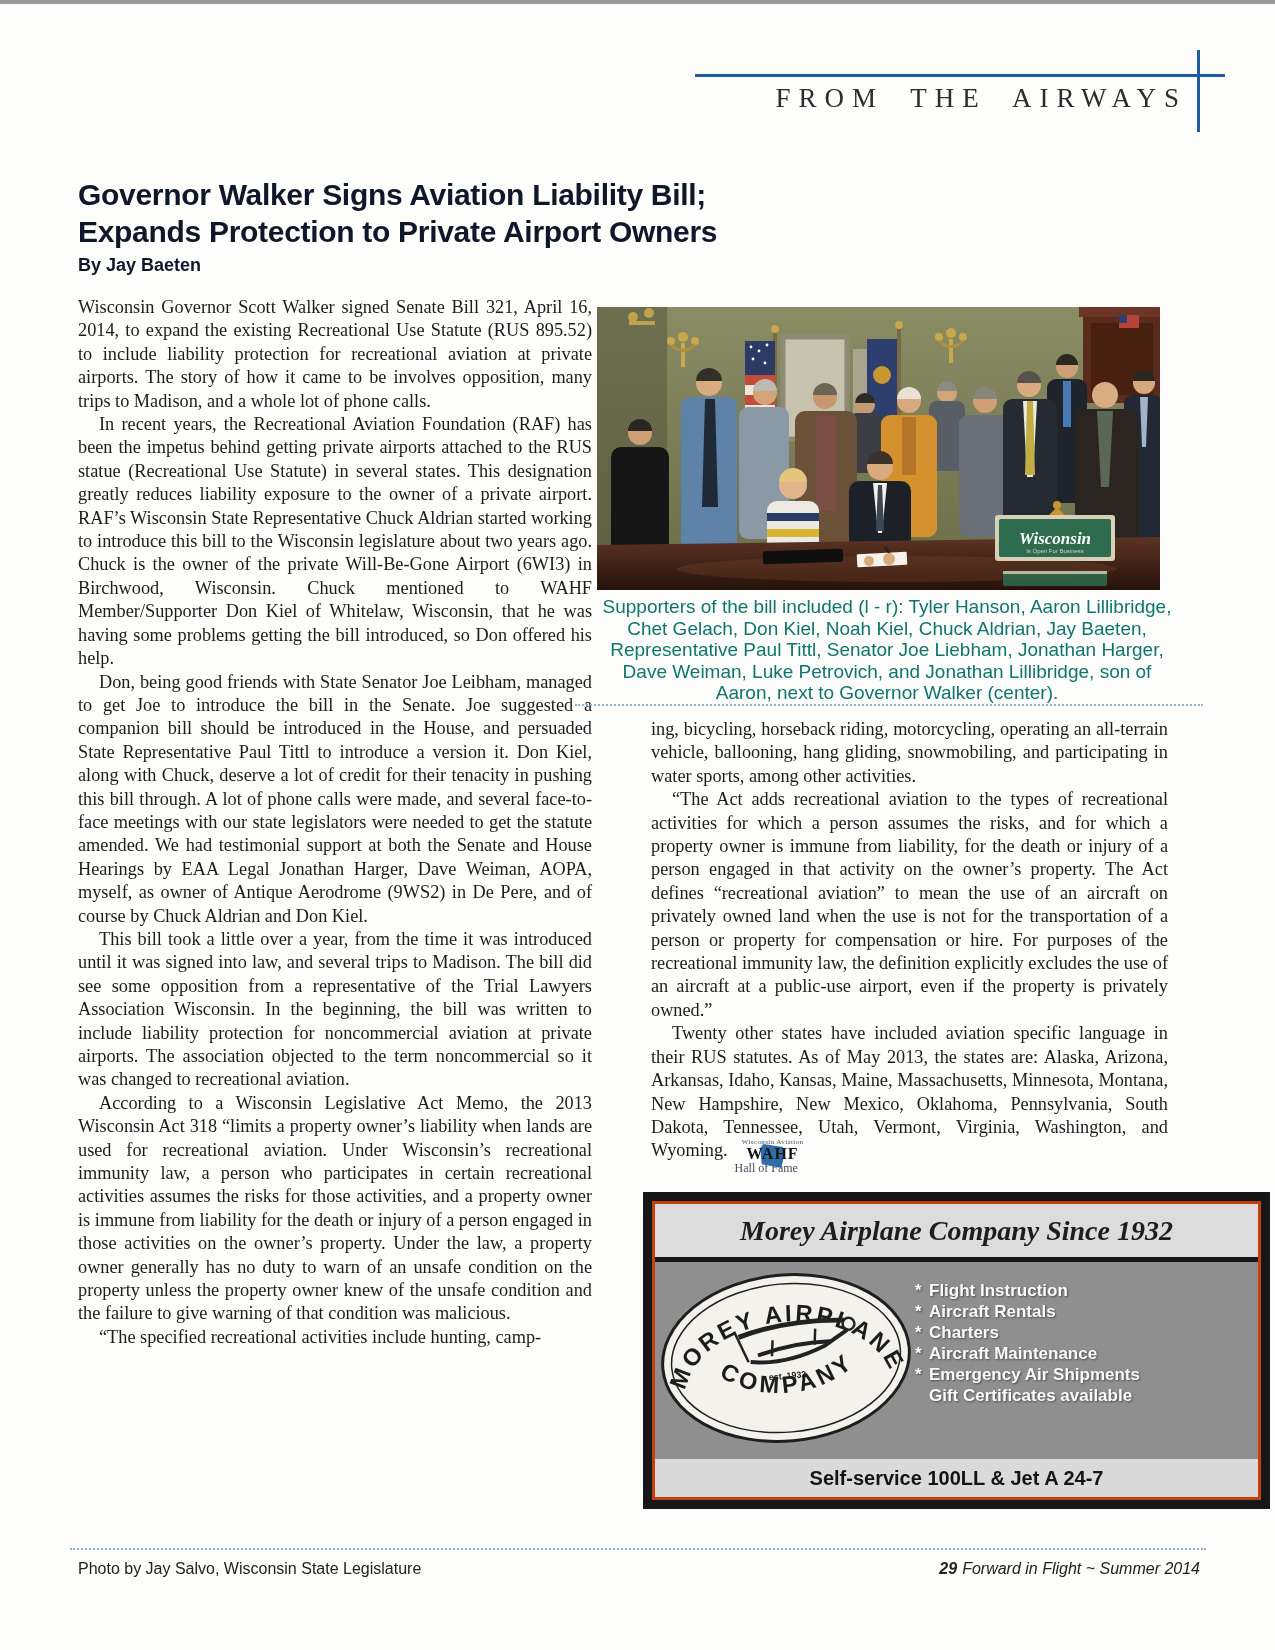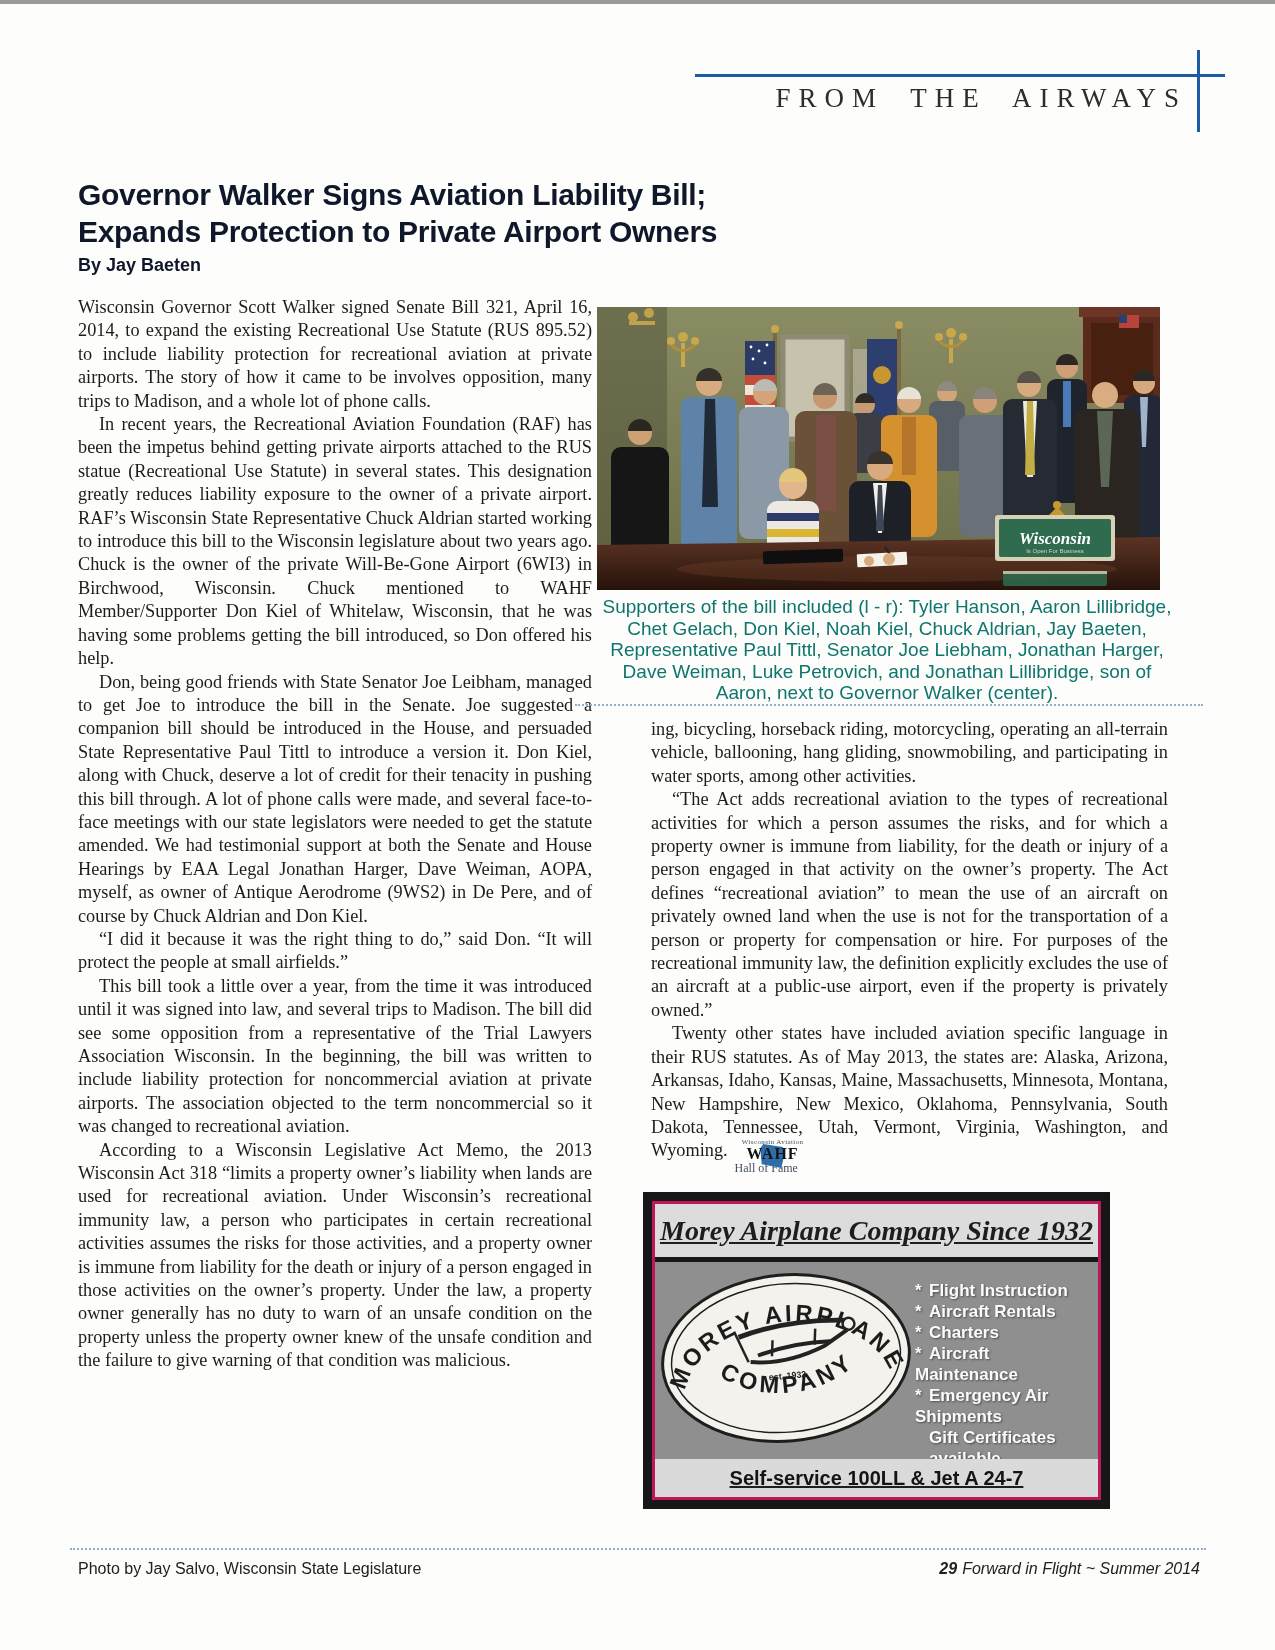--- a/index.html
+++ b/index.html
@@ -40,22 +40,22 @@
   
   .wahf{display:inline-block;width:76px;vertical-align:-16px;margin-left:7px;position:relative;
         text-align:center;font-family:"Liberation Serif",serif;line-height:1;text-indent:0;}
   .wahf-top{display:block;font-size:7px;color:#44505c;letter-spacing:0.4px;}
   .wahf-main{display:block;position:relative;font-weight:bold;font-size:16px;letter-spacing:1px;color:#141414;}
   .wahf-main .acr{position:relative;z-index:1;}
   .wahf-state{position:absolute;left:50%;top:-5px;margin-left:-15px;width:30px;height:30px;z-index:0;}
   .wahf-bottom{display:block;font-size:12px;color:#44505c;text-align:left;padding-right:6px;}
 
   
-  .ad{position:absolute;left:643px;top:1188px;width:467px;box-sizing:border-box;
-      border:9px solid #171717;background:#be185d;font-family:"Liberation Sans",sans-serif;text-decoration:underline;}
+  .ad{position:absolute;left:643px;top:1188px;width:627px;box-sizing:border-box;
+      border:9px solid #171717;background:#c2410c;font-family:"Liberation Sans",sans-serif;}
   .ad-pad{padding:3px;}
   .ad-headline{background:#dcdcdc;border-bottom:5px solid #171717;text-align:center;
     padding:11px 0 10px;font-family:"Liberation Serif",serif;font-weight:bold;font-style:italic;
     font-size:28px;color:#1d1d1d;}
   .ad-middle{position:relative;background:#8f8f8f;height:197px;overflow:hidden;}
   .morey-logo{position:absolute;left:2px;top:8px;}
   .ad-services{position:absolute;left:260px;top:18px;right:4px;color:#fbfbfb;font-weight:bold;
     font-size:17px;line-height:21px;text-shadow:1px 1px 2px rgba(35,35,35,0.6);}
   .service-line .blt{display:inline-block;width:14px;}
   .service-note{padding-left:14px;}
@@ -82,23 +82,23 @@
   <div class="article-title">
     <div class="t-line">Governor Walker Signs Aviation Liability Bill;</div>
     <div class="t-line">Expands Protection to Private Airport Owners</div>
     <div class="byline">By Jay Baeten</div>
   </div>
 
   <div class="col col-left">
     <p>Wisconsin Governor Scott Walker signed Senate Bill 321, April 16, 2014, to expand the existing Recreational Use Statute (RUS 895.52) to include liability protection for recreational aviation at private airports. The story of how it came to be involves opposition, many trips to Madison, and a whole lot of phone calls.</p>
     <p class="indent">In recent years, the Recreational Aviation Foundation (RAF) has been the impetus behind getting private airports attached to the RUS statue (Recreational Use Statute) in several states. This designation greatly reduces liability exposure to the owner of a private airport. RAF’s Wisconsin State Representative Chuck Aldrian started working to introduce this bill to the Wisconsin legislature about two years ago. Chuck is the owner of the private Will-Be-Gone Airport (6WI3) in Birchwood, Wisconsin. Chuck mentioned to WAHF Member/Supporter Don Kiel of Whitelaw, Wisconsin, that he was having some problems getting the bill introduced, so Don offered his help.</p>
     <p class="indent">Don, being good friends with State Senator Joe Leibham, managed to get Joe to introduce the bill in the Senate. Joe suggested a companion bill should be introduced in the House, and persuaded State Representative Paul Tittl to introduce a version it. Don Kiel, along with Chuck, deserve a lot of credit for their tenacity in pushing this bill through. A lot of phone calls were made, and several face-to-face meetings with our state legislators were needed to get the statute amended. We had testimonial support at both the Senate and House Hearings by EAA Legal Jonathan Harger, Dave Weiman, AOPA, myself, as owner of Antique Aerodrome (9WS2) in De Pere, and of course by Chuck Aldrian and Don Kiel.</p>
-    <p class="indent">“I did it because it was the right thing to do,” said Don. “It will protect the people at small airfields.”</p>
     <p class="indent">This bill took a little over a year, from the time it was introduced until it was signed into law, and several trips to Madison. The bill did see some opposition from a representative of the Trial Lawyers Association Wisconsin. In the beginning, the bill was written to include liability protection for noncommercial aviation at private airports. The association objected to the term noncommercial so it was changed to recreational aviation.</p>
     <p class="indent">According to a Wisconsin Legislative Act Memo, the 2013 Wisconsin Act 318 “limits a property owner’s liability when lands are used for recreational aviation. Under Wisconsin’s recreational immunity law, a person who participates in certain recreational activities assumes the risks for those activities, and a property owner is immune from liability for the death or injury of a person engaged in those activities on the owner’s property. Under the law, a property owner generally has no duty to warn of an unsafe condition on the property unless the property owner knew of the unsafe condition and the failure to give warning of that condition was malicious.</p>
+    <p class="indent">“The specified recreational activities include hunting, camp-</p>
   </div>
 
   <figure class="photo-fig" style="margin:0">
     <svg class="photo-svg" viewBox="0 0 563 283" preserveAspectRatio="none">
       <defs>
         <linearGradient id="wallGrad" x1="0" y1="0" x2="0" y2="1">
           <stop offset="0" stop-color="#8a8c64"></stop>
             <stop offset="1" stop-color="#6b6d48"></stop>
         </linearGradient>
         <linearGradient id="deskGrad" x1="0" y1="0" x2="0" y2="1">

